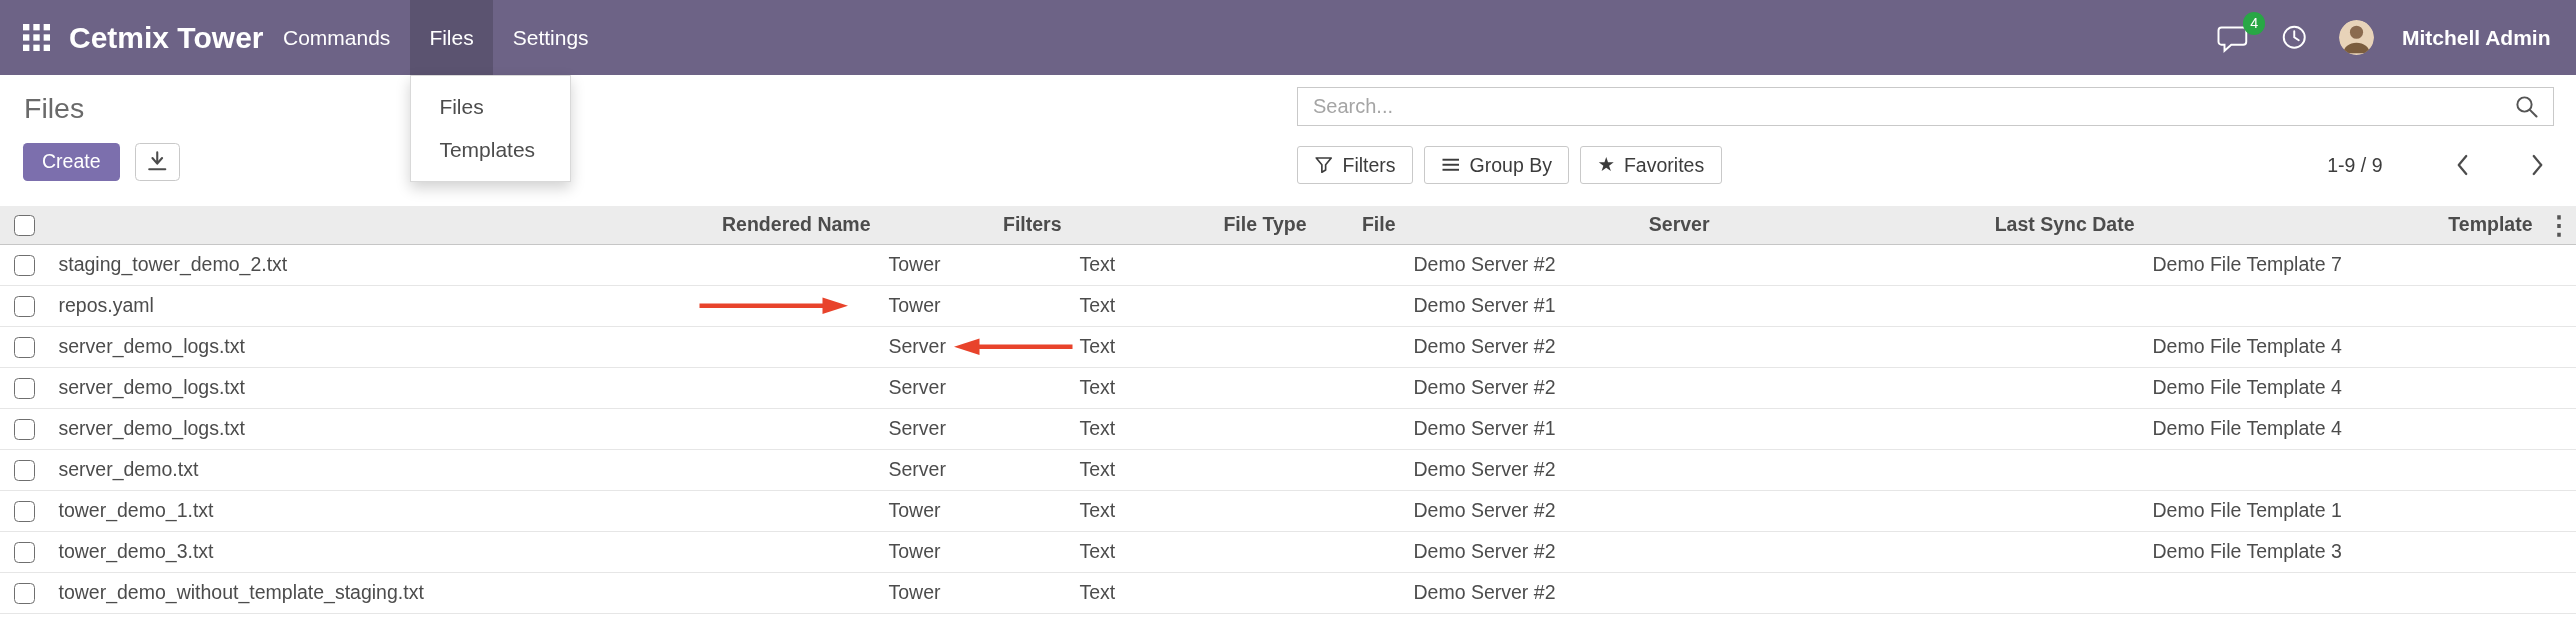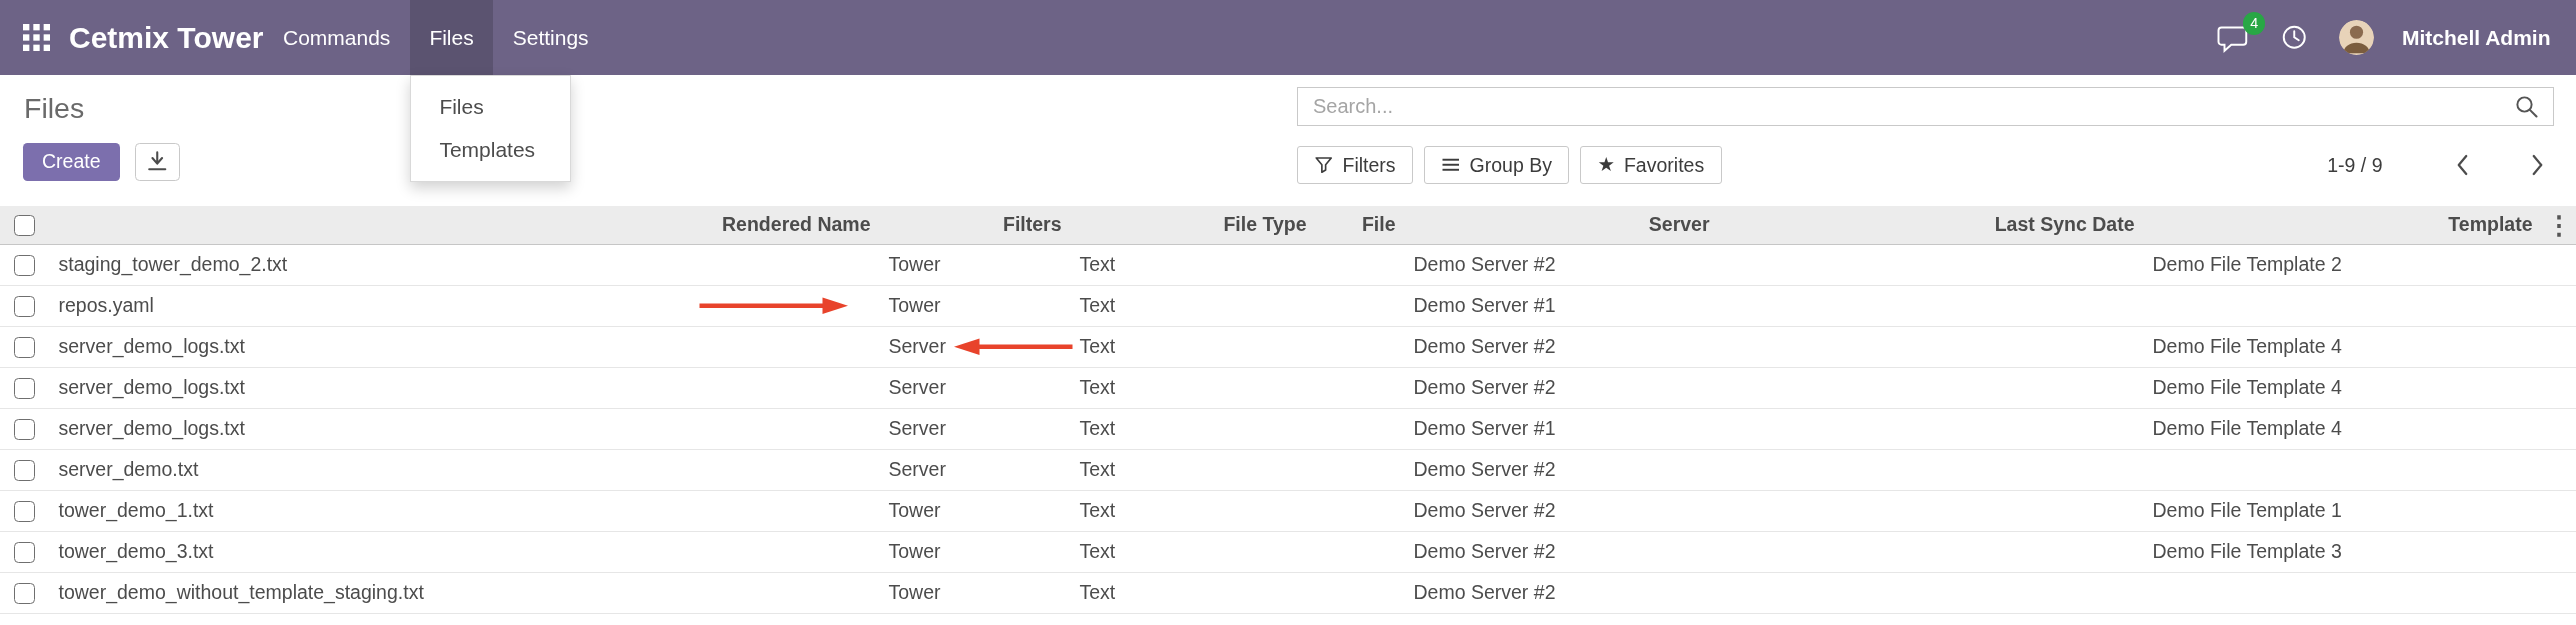--- a/index.html
+++ b/index.html
@@ -220,21 +220,21 @@
   <tr>
     <td class="col-check">
       <span class="cbx"></span>
     </td>
     <td>staging_tower_demo_2.txt</td>
     <td>Tower</td>
     <td>Text</td>
     <td></td>
     <td>Demo Server #2</td>
     <td></td>
-    <td>Demo File Template 2</td>
+    <td>Demo File Template 7</td>
     <td class="col-gear"></td>
   </tr>
 
   <tr>
     <td class="col-check">
       <span class="cbx"></span>
     </td>
     <td>repos.yaml</td>
     <td>Tower</td>
     <td>Text</td>

